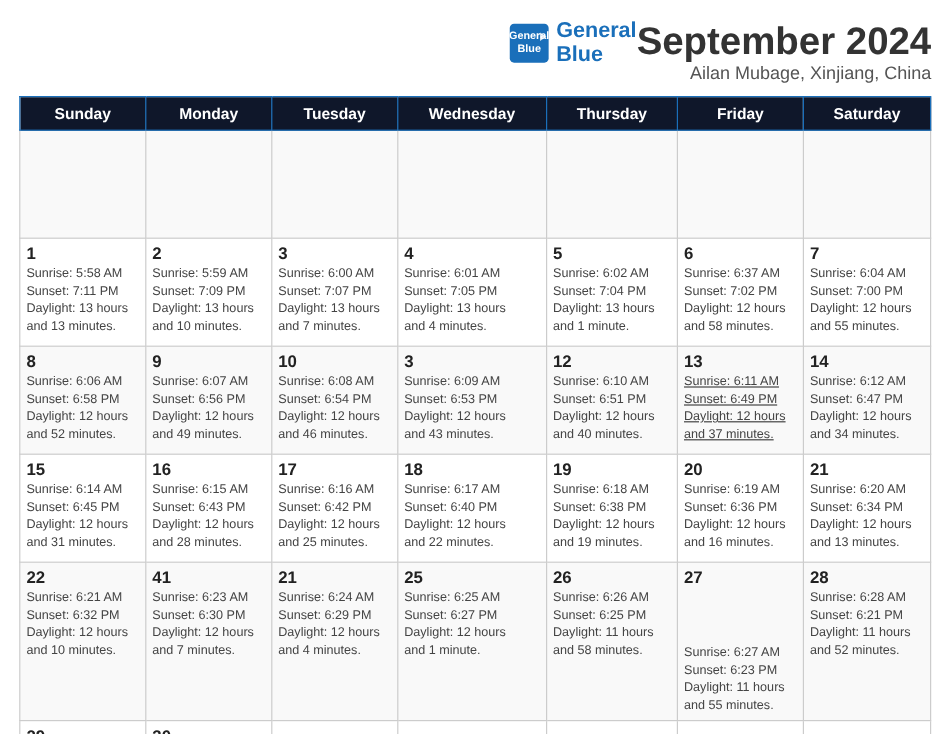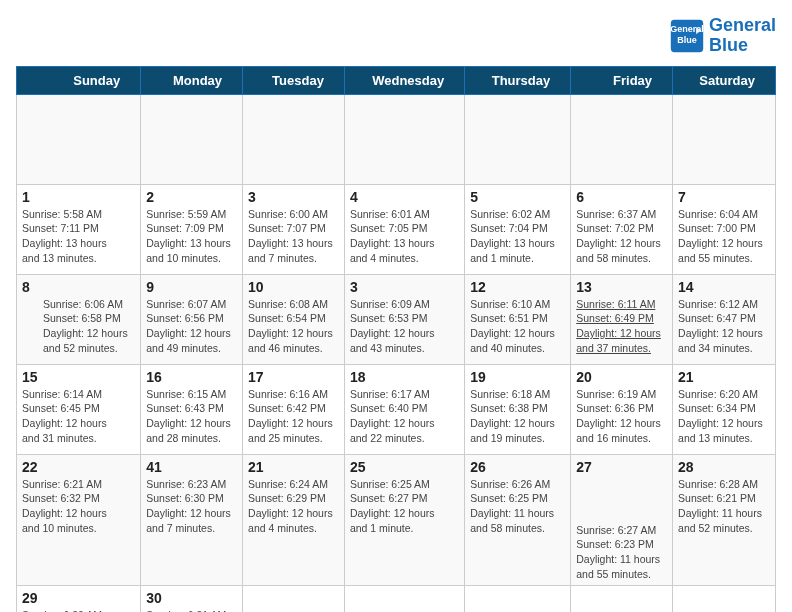--- a/index.html
+++ b/index.html
@@ -41,24 +41,24 @@
     .subtitle {
       font-size: 15px;
       color: #555;
     }
     table {
       width: 100%;
       border-collapse: collapse;
       font-size: 11px;
     }
     thead tr th {
-      background: #0c4a6e;
+      background: #0f172a;
       color: #fff;
       padding: 6px 20px;
-      text-align: right;
+      text-align: center;
       font-size: 13px;
       font-weight: bold;
       border: 1px solid #1a6fba;
     }
     tbody tr td {
       border: 1px solid #ccc;
       vertical-align: top;
       padding: 4px 5px;
       min-height: 80px;
       height: 90px;
@@ -89,20 +89,24 @@
       <text x="20" y="16" text-anchor="middle" font-size="10" fill="white" font-weight="bold">General</text>
       <text x="20" y="28" text-anchor="middle" font-size="10" fill="white" font-weight="bold">Blue</text>
 
       <polygon points="30,10 36,14 30,18" fill="white" opacity="0.8"></polygon>
     </svg>
     <div class="logo-text">
       <div><span>General</span></div>
       <div><span>Blue</span></div>
     </div>
   </div>
+  <div class="title-area">
+    <div class="main-title">September 2024</div>
+    <div class="subtitle">Ailan Mubage, Xinjiang, China</div>
+  </div>
 </div>
 
 <table>
   <thead>
     <tr>
     <th>Sunday</th>
         <th>Monday</th>
         <th>Tuesday</th>
         <th>Wednesday</th>
         <th>Thursday</th>
@@ -167,21 +171,21 @@
           <span class="day-num">7</span>
           <div class="day-info" style="white-space: pre-line;">Sunrise: 6:04 AM
 Sunset: 7:00 PM
 Daylight: 12 hours
 and 55 minutes.</div>
         </td>
       </tr>
       <tr>
         <td>
           <span class="day-num">8</span>
-          <div class="day-info" style="white-space: pre-line; margin-left: 21px;">Sunrise: 6:06 AM
+          <div class="day-info" style="white-space: pre-line;">Sunrise: 6:06 AM
 Sunset: 6:58 PM
 Daylight: 12 hours
 and 52 minutes.</div>
         </td>
         <td>
           <span class="day-num">9</span>
           <div class="day-info" style="white-space: pre-line;">Sunrise: 6:07 AM
 Sunset: 6:56 PM
 Daylight: 12 hours
 and 49 minutes.</div>

